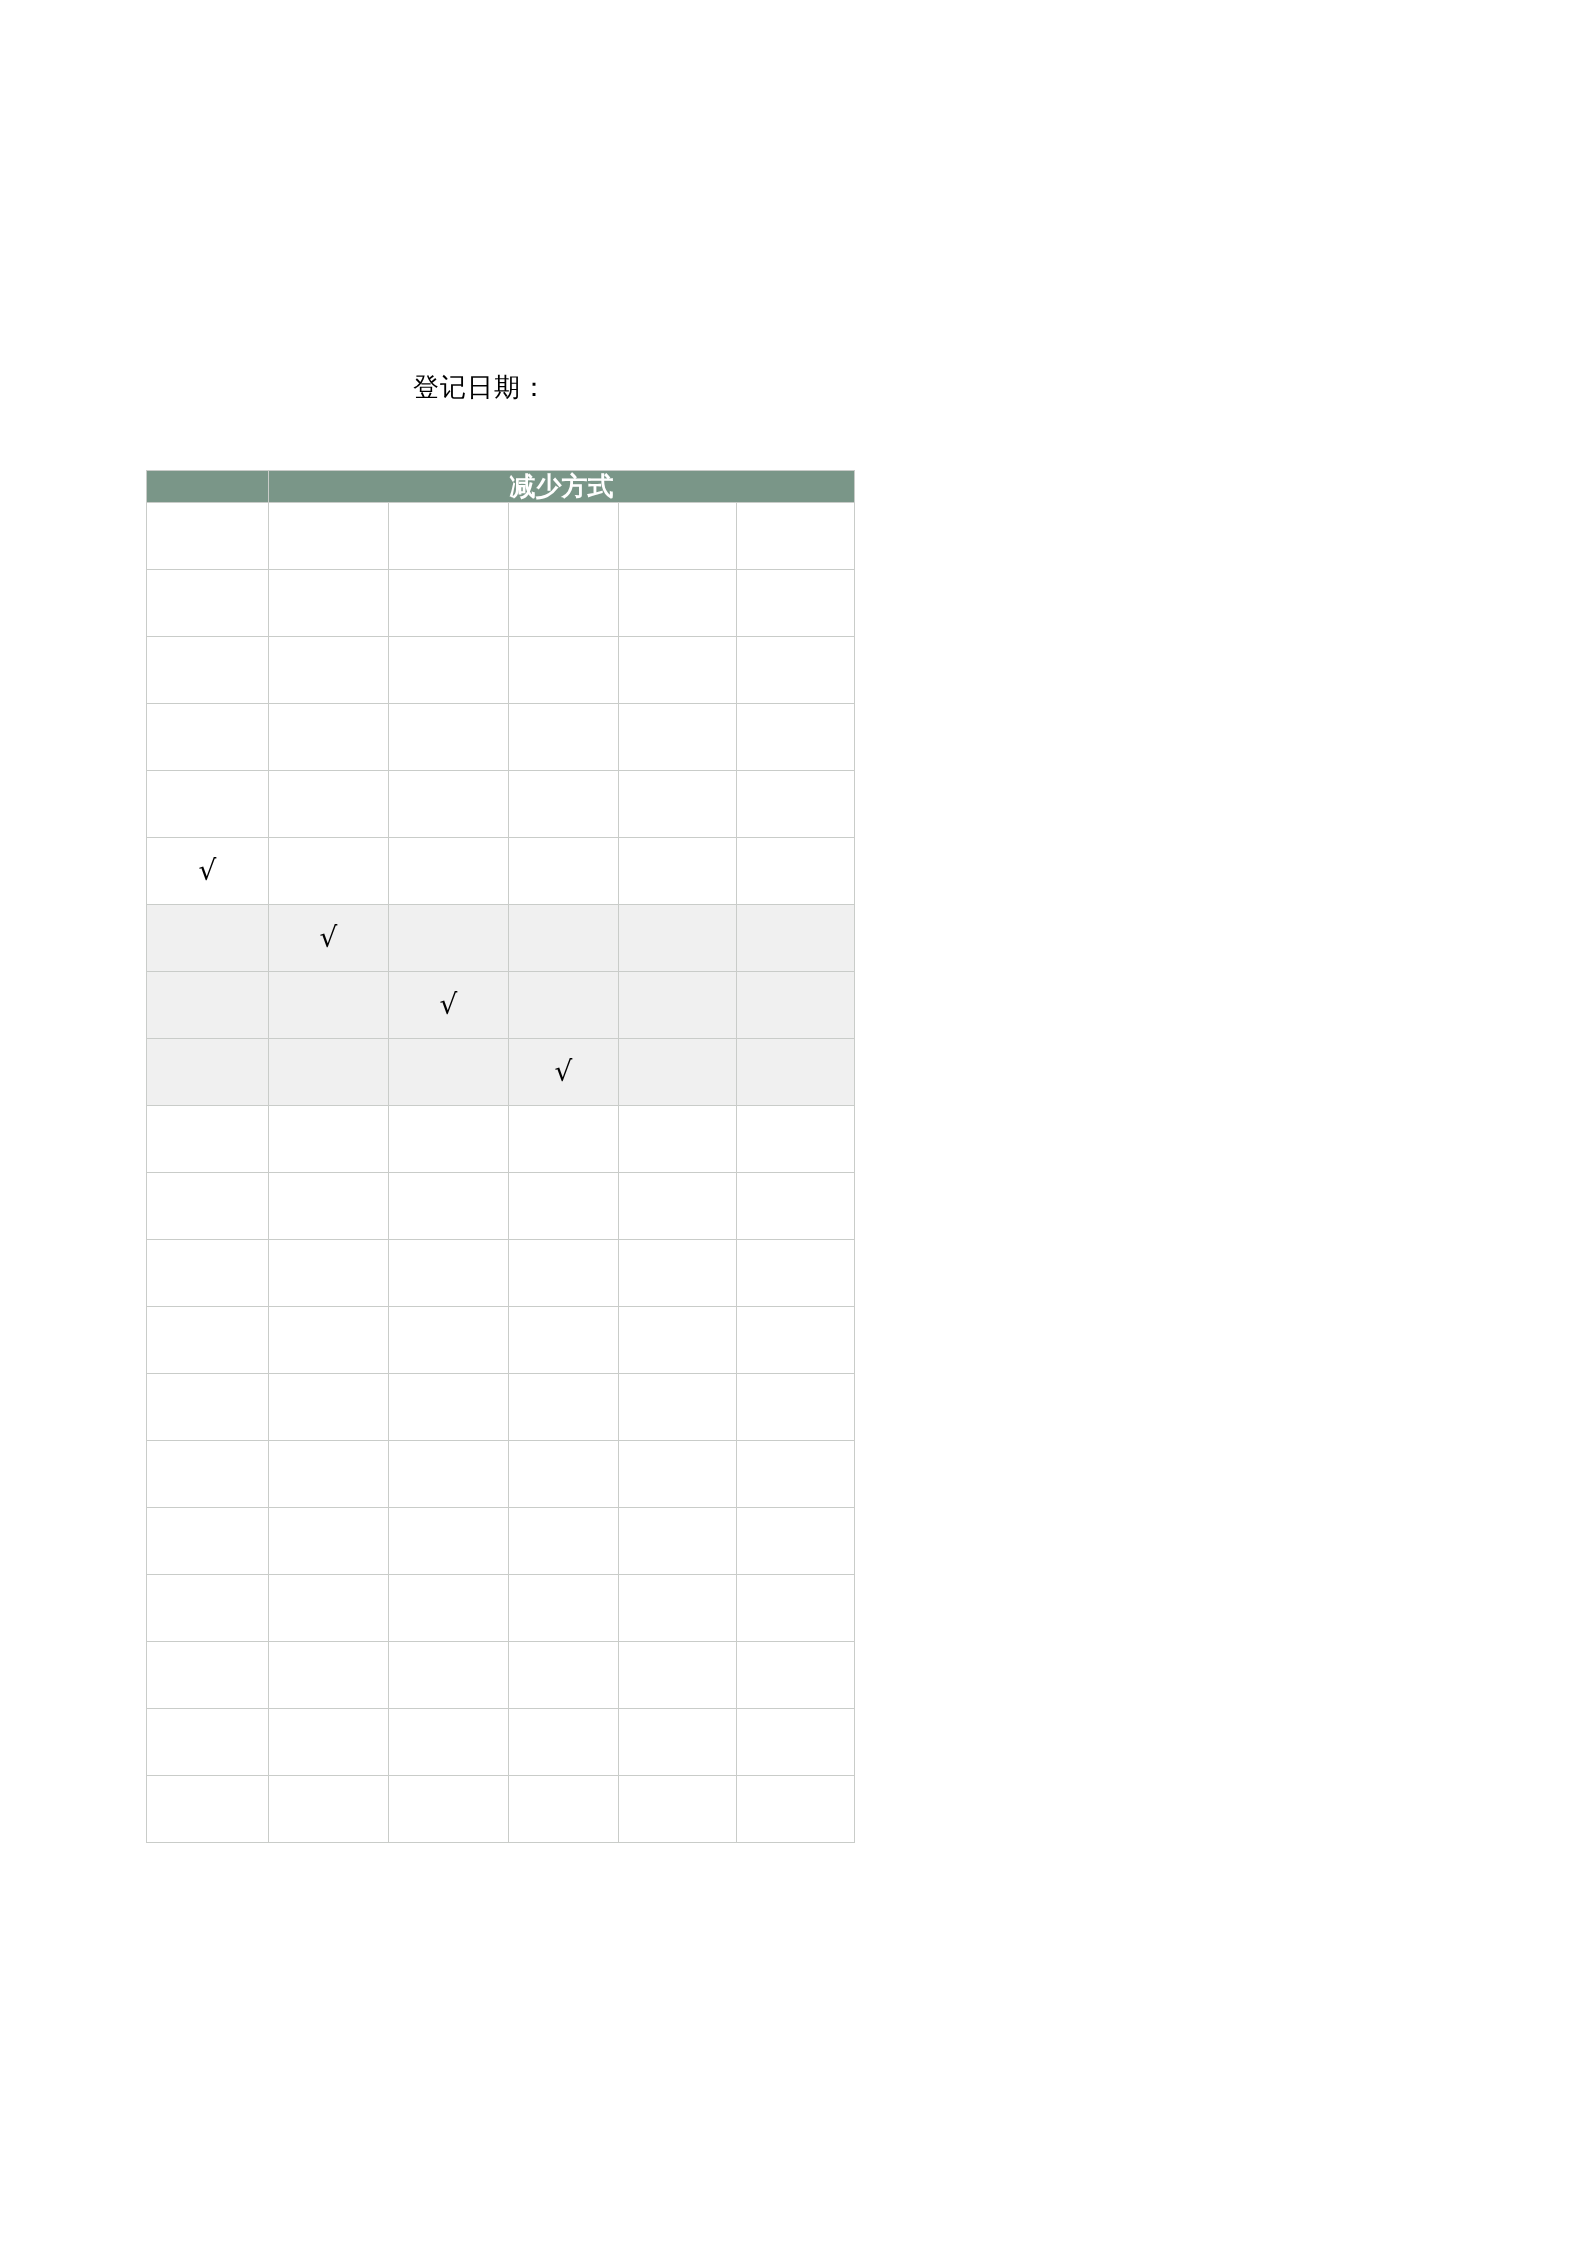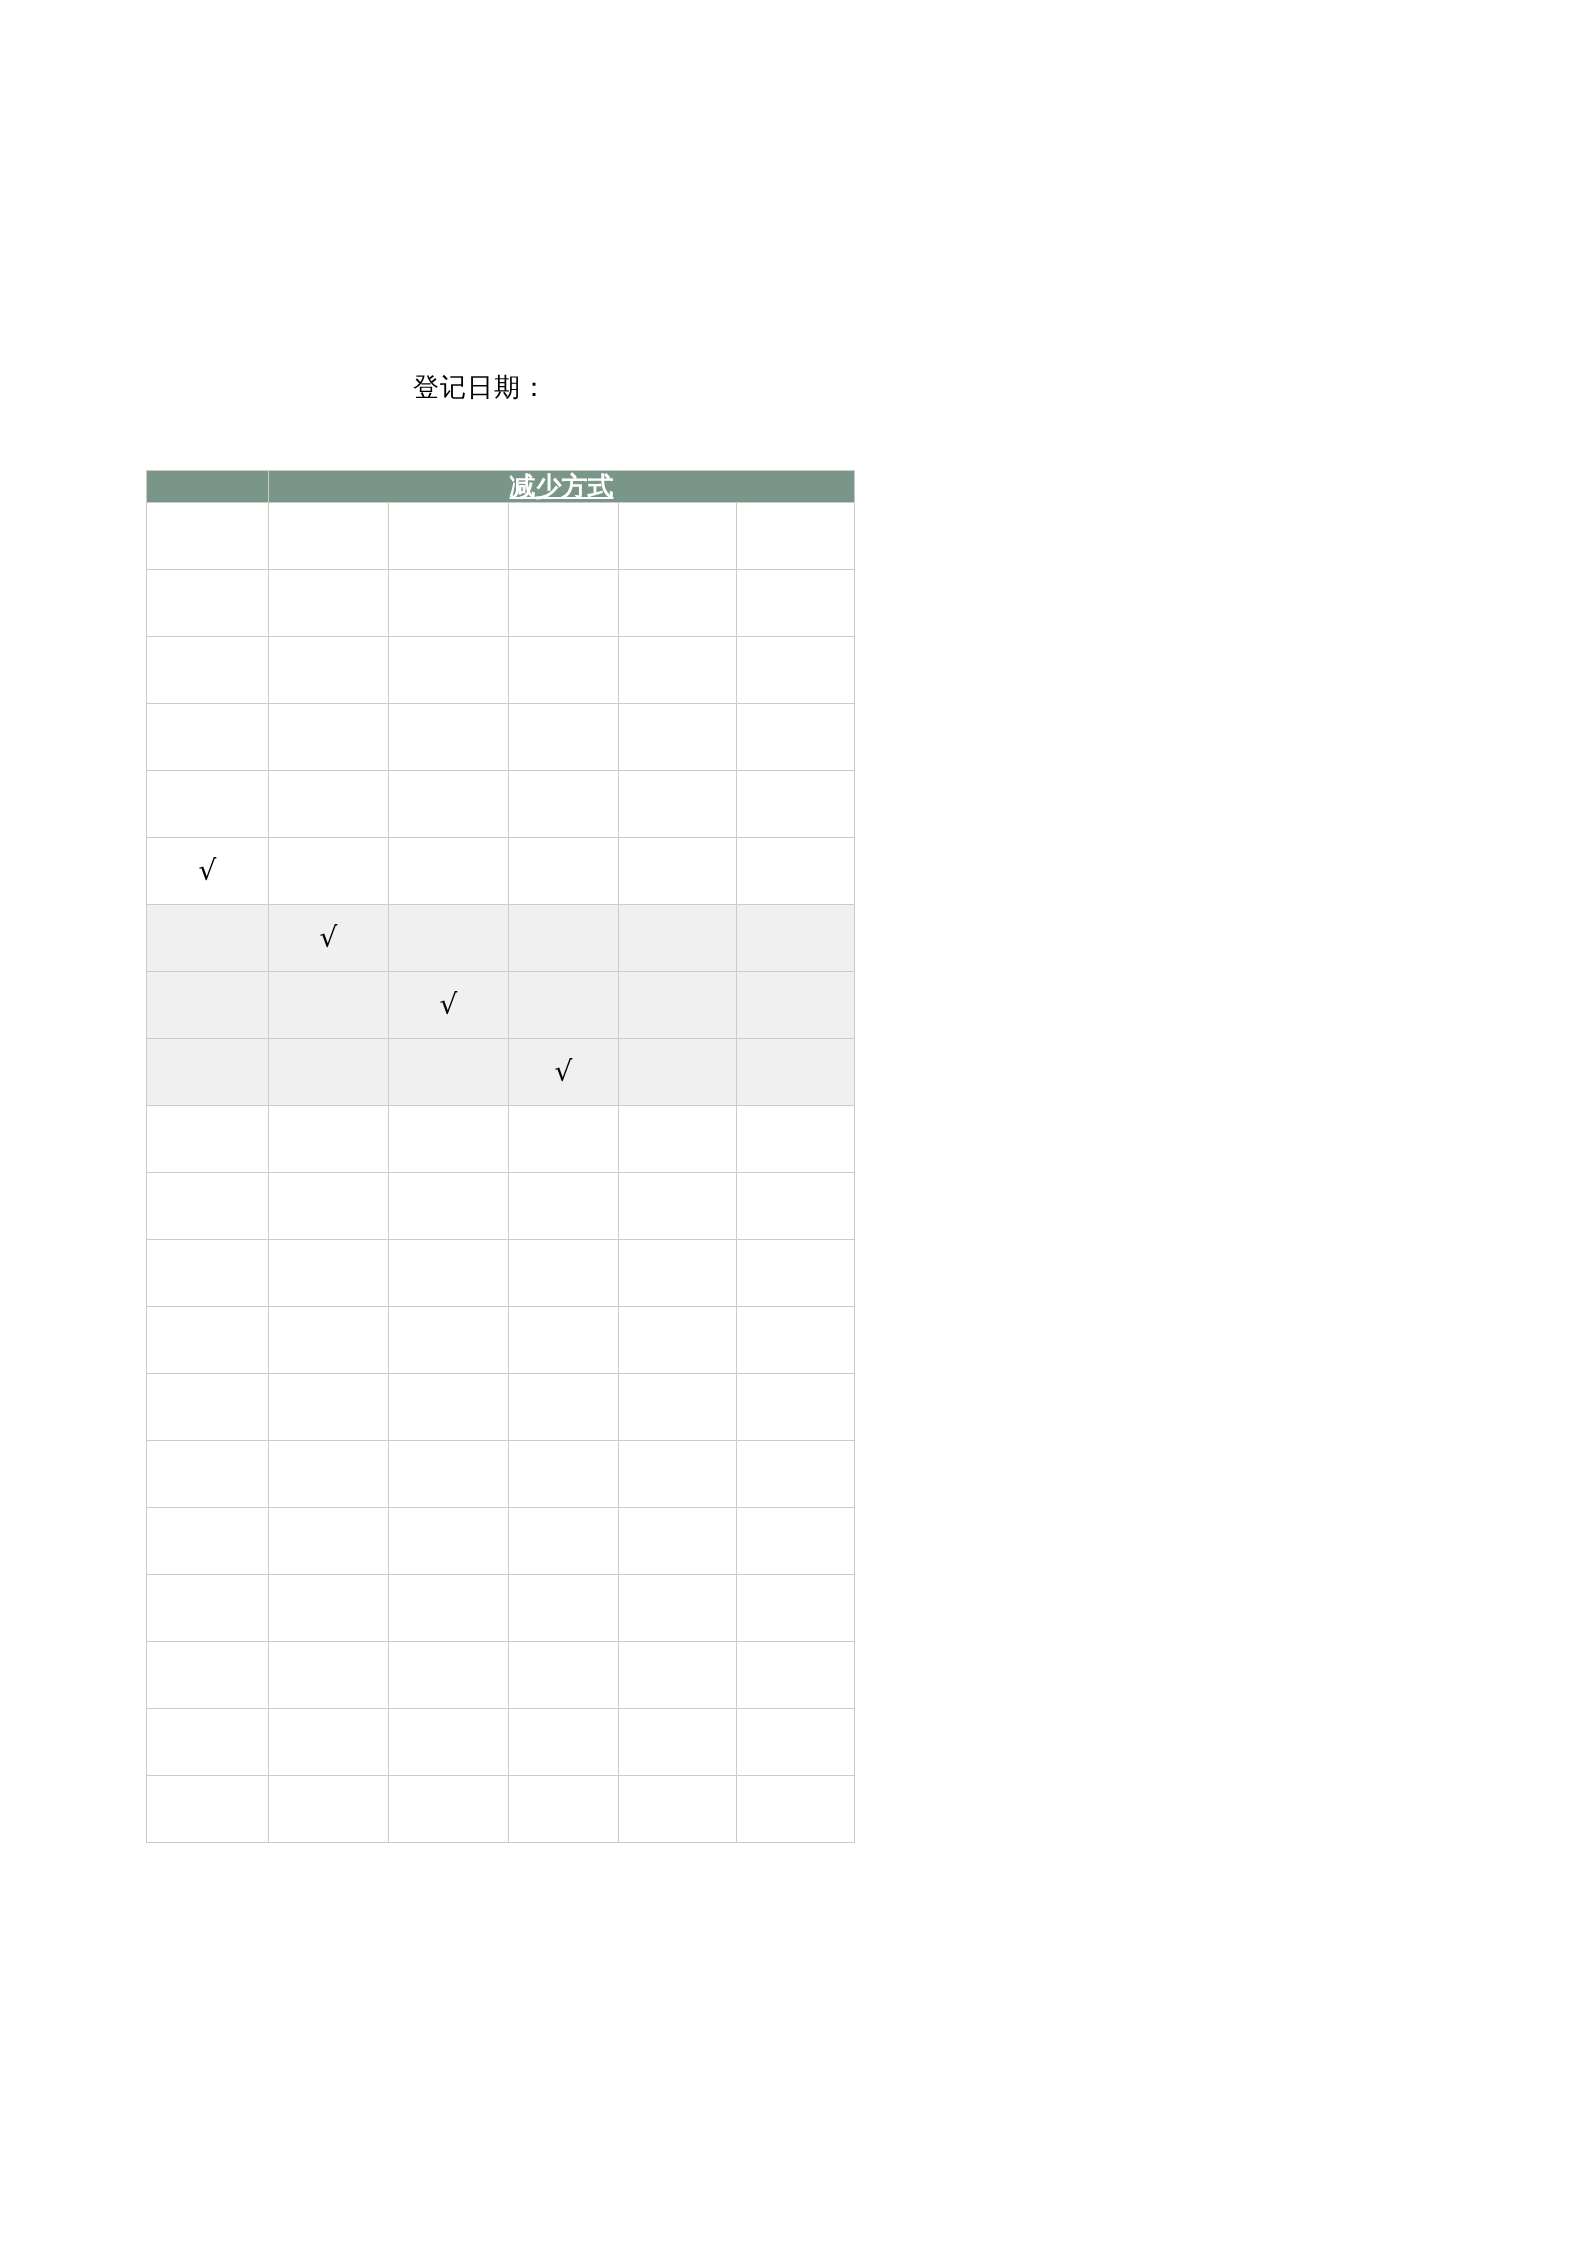--- a/index.html
+++ b/index.html
@@ -45,21 +45,20 @@
     text-align: center;
     vertical-align: middle;
   }
   th.hdr {
     background: #7a9688;
     color: #ffffff;
     font-weight: bold;
     font-size: 24px;
     line-height: 1.18;
     border: 1px solid #ffffff;
-    text-decoration: underline;
   }
   th.hdr.group {
     font-size: 26px;
   }
   th.hdr.blank {
     background: #7a9688;
   }
   td.cell {
     height: 66px;
     background: #ffffff;

